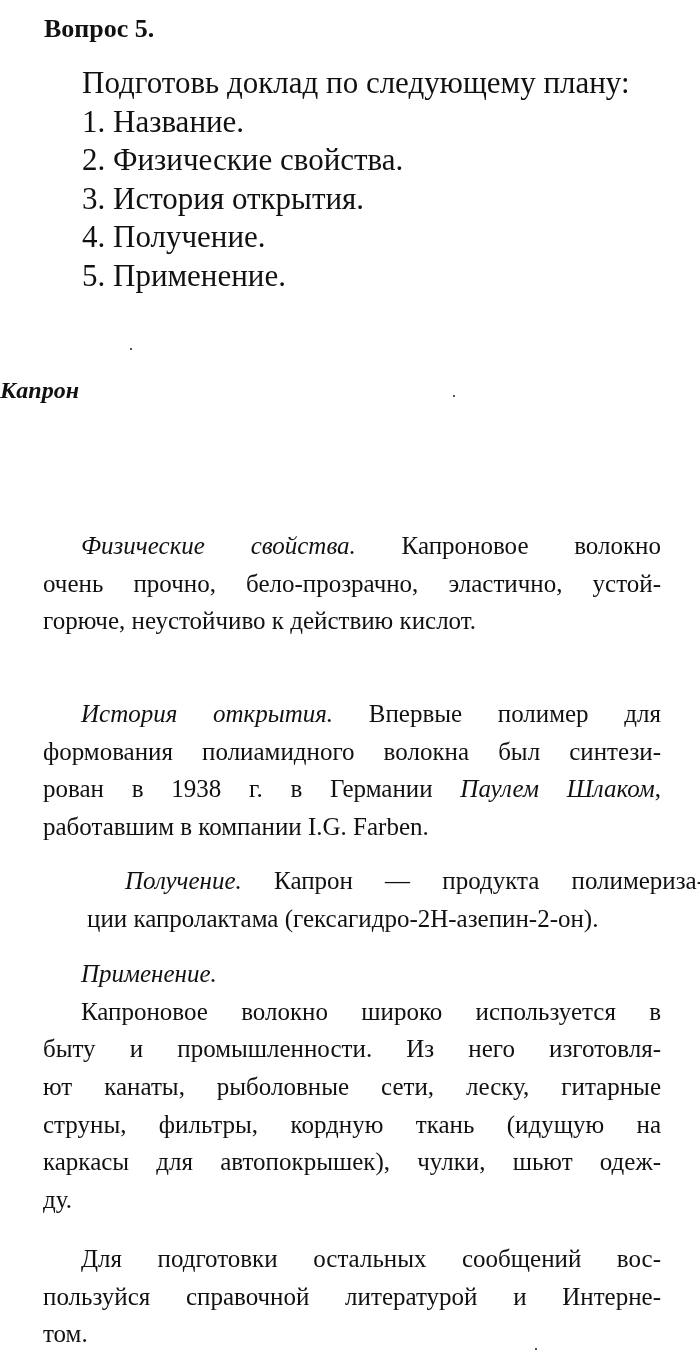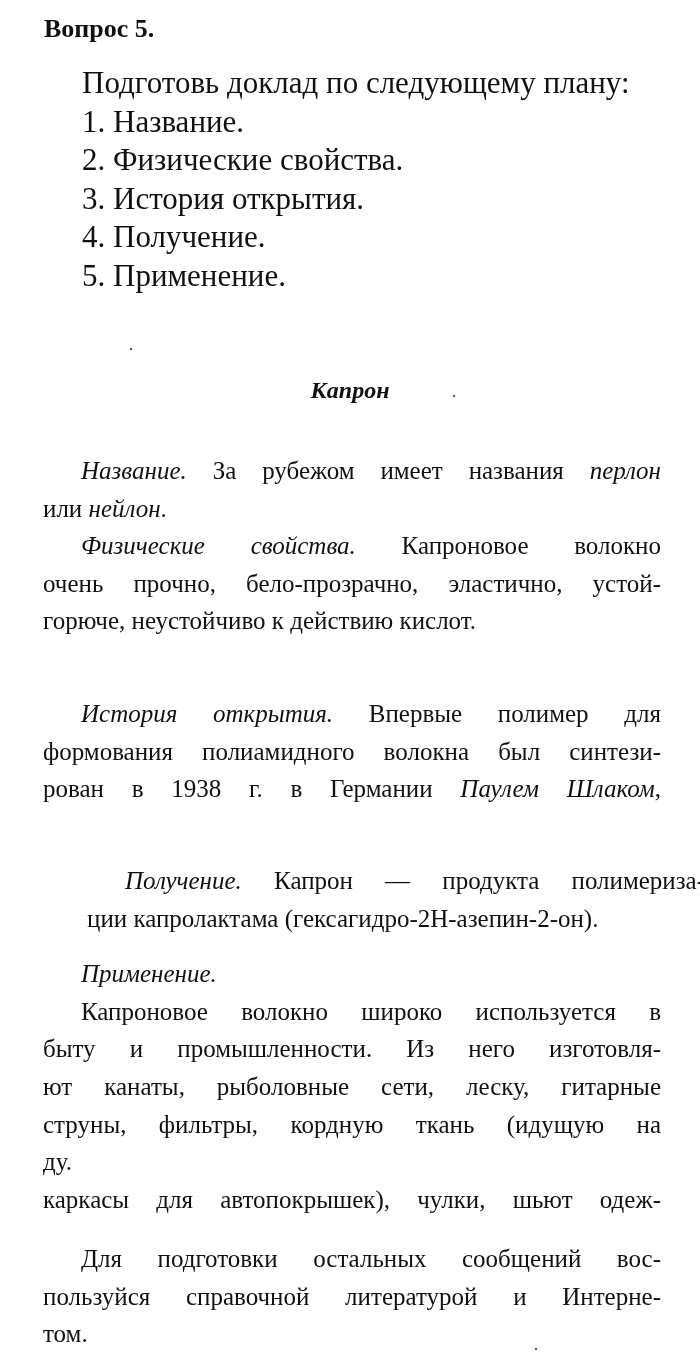--- a/index.html
+++ b/index.html
@@ -9,21 +9,21 @@
     color: #111111;
   }
   .page { position: absolute; left: 0; top: 0; width: 700px; height: 1116px; }
   .title {
     position: absolute; left: 44px; top: 14px;
     font-weight: bold; font-size: 26px; letter-spacing: 0px;
   }
   .plan { position: absolute; left: 82px; top: 64px; font-size: 31px; line-height: 38.5px; }
   .plan div { white-space: nowrap; }
   .heading {
-    position: absolute; left: 0; width: 700px; top: 377px; text-align: center;
+    position: absolute; left: 0; width: 700px; top: 377px; 
     font-weight: bold; font-style: italic; font-size: 24px;
   }
   .para { position: absolute; left: 43px; width: 618px; font-size: 25px; line-height: 37.7px; }
   .line { display: block; text-align: justify; text-align-last: justify; white-space: nowrap; height: 37.7px; }
   .line.last { text-align-last: left; }
   .line.first { text-indent: 38px; }
   .it { font-style: italic; }
   .speck { position: absolute; width: 2px; height: 2px; background: #555; }
 </style>
 </head>
@@ -37,50 +37,47 @@
     <div>Подготовь доклад по следующему плану:</div>
     <div>1. Название.</div>
     <div>2. Физические свойства.</div>
     <div>3. История открытия.</div>
     <div>4. Получение.</div>
     <div>5. Применение.</div>
   </div>
 
   <div class="heading">Капрон</div>
 
-  <div class="para" style="top:452px;">
-    <span class="line first"><span class="it">Название.</span><span> За рубежом имеет названия </span><span class="it">перлон</span></span>
-    <span class="line last"><span>или </span><span class="it">нейлон</span><span>.</span></span>
-  </div>
 
   <div class="para" style="top:527px;">
     <span class="line first"><span class="it">Физические свойства.</span><span> Капроновое волокно</span></span>
     <span class="line">очень прочно, бело-прозрачно, эластично, устой-</span>
     <span class="line last">горюче, неустойчиво к действию кислот.</span>
   </div>
 
   <div class="para" style="top:695px;">
     <span class="line first"><span class="it">История открытия.</span><span> Впервые полимер для</span></span>
     <span class="line">формования полиамидного волокна был синтези-</span>
     <span class="line"><span>рован в 1938 г. в Германии </span><span class="it">Паулем Шлаком</span><span>,</span></span>
+    <span class="line last">работавшим в компании I.G. Farben.</span>
   </div>
 
   <div class="para" style="top:862px;margin-left:44px;">
     <span class="line first"><span class="it">Получение.</span><span> Капрон — продукта полимериза-</span></span>
     <span class="line last">ции капролактама (гексагидро-2Н-азепин-2-он).</span>
   </div>
 
   <div class="para" style="top:955px;">
     <span class="line first last it">Применение.</span>
     <span class="line first">Капроновое волокно широко используется в</span>
     <span class="line">быту и промышленности. Из него изготовля-</span>
     <span class="line">ют канаты, рыболовные сети, леску, гитарные</span>
     <span class="line">струны, фильтры, кордную ткань (идущую на</span>
+    <span class="line">каркасы для автопокрышек), чулки, шьют одеж-</span>
     <span class="line last">ду.</span>
-    <span class="line">каркасы для автопокрышек), чулки, шьют одеж-</span>
   </div>
 
   <div class="para" style="top:1240px;">
     <span class="line first">Для подготовки остальных сообщений вос-</span>
     <span class="line">пользуйся справочной литературой и Интерне-</span>
     <span class="line last">том.</span>
   </div>
 
   <div class="speck" style="left:130px; top:348px;"></div>
   <div class="speck" style="left:453px; top:395px;"></div>

